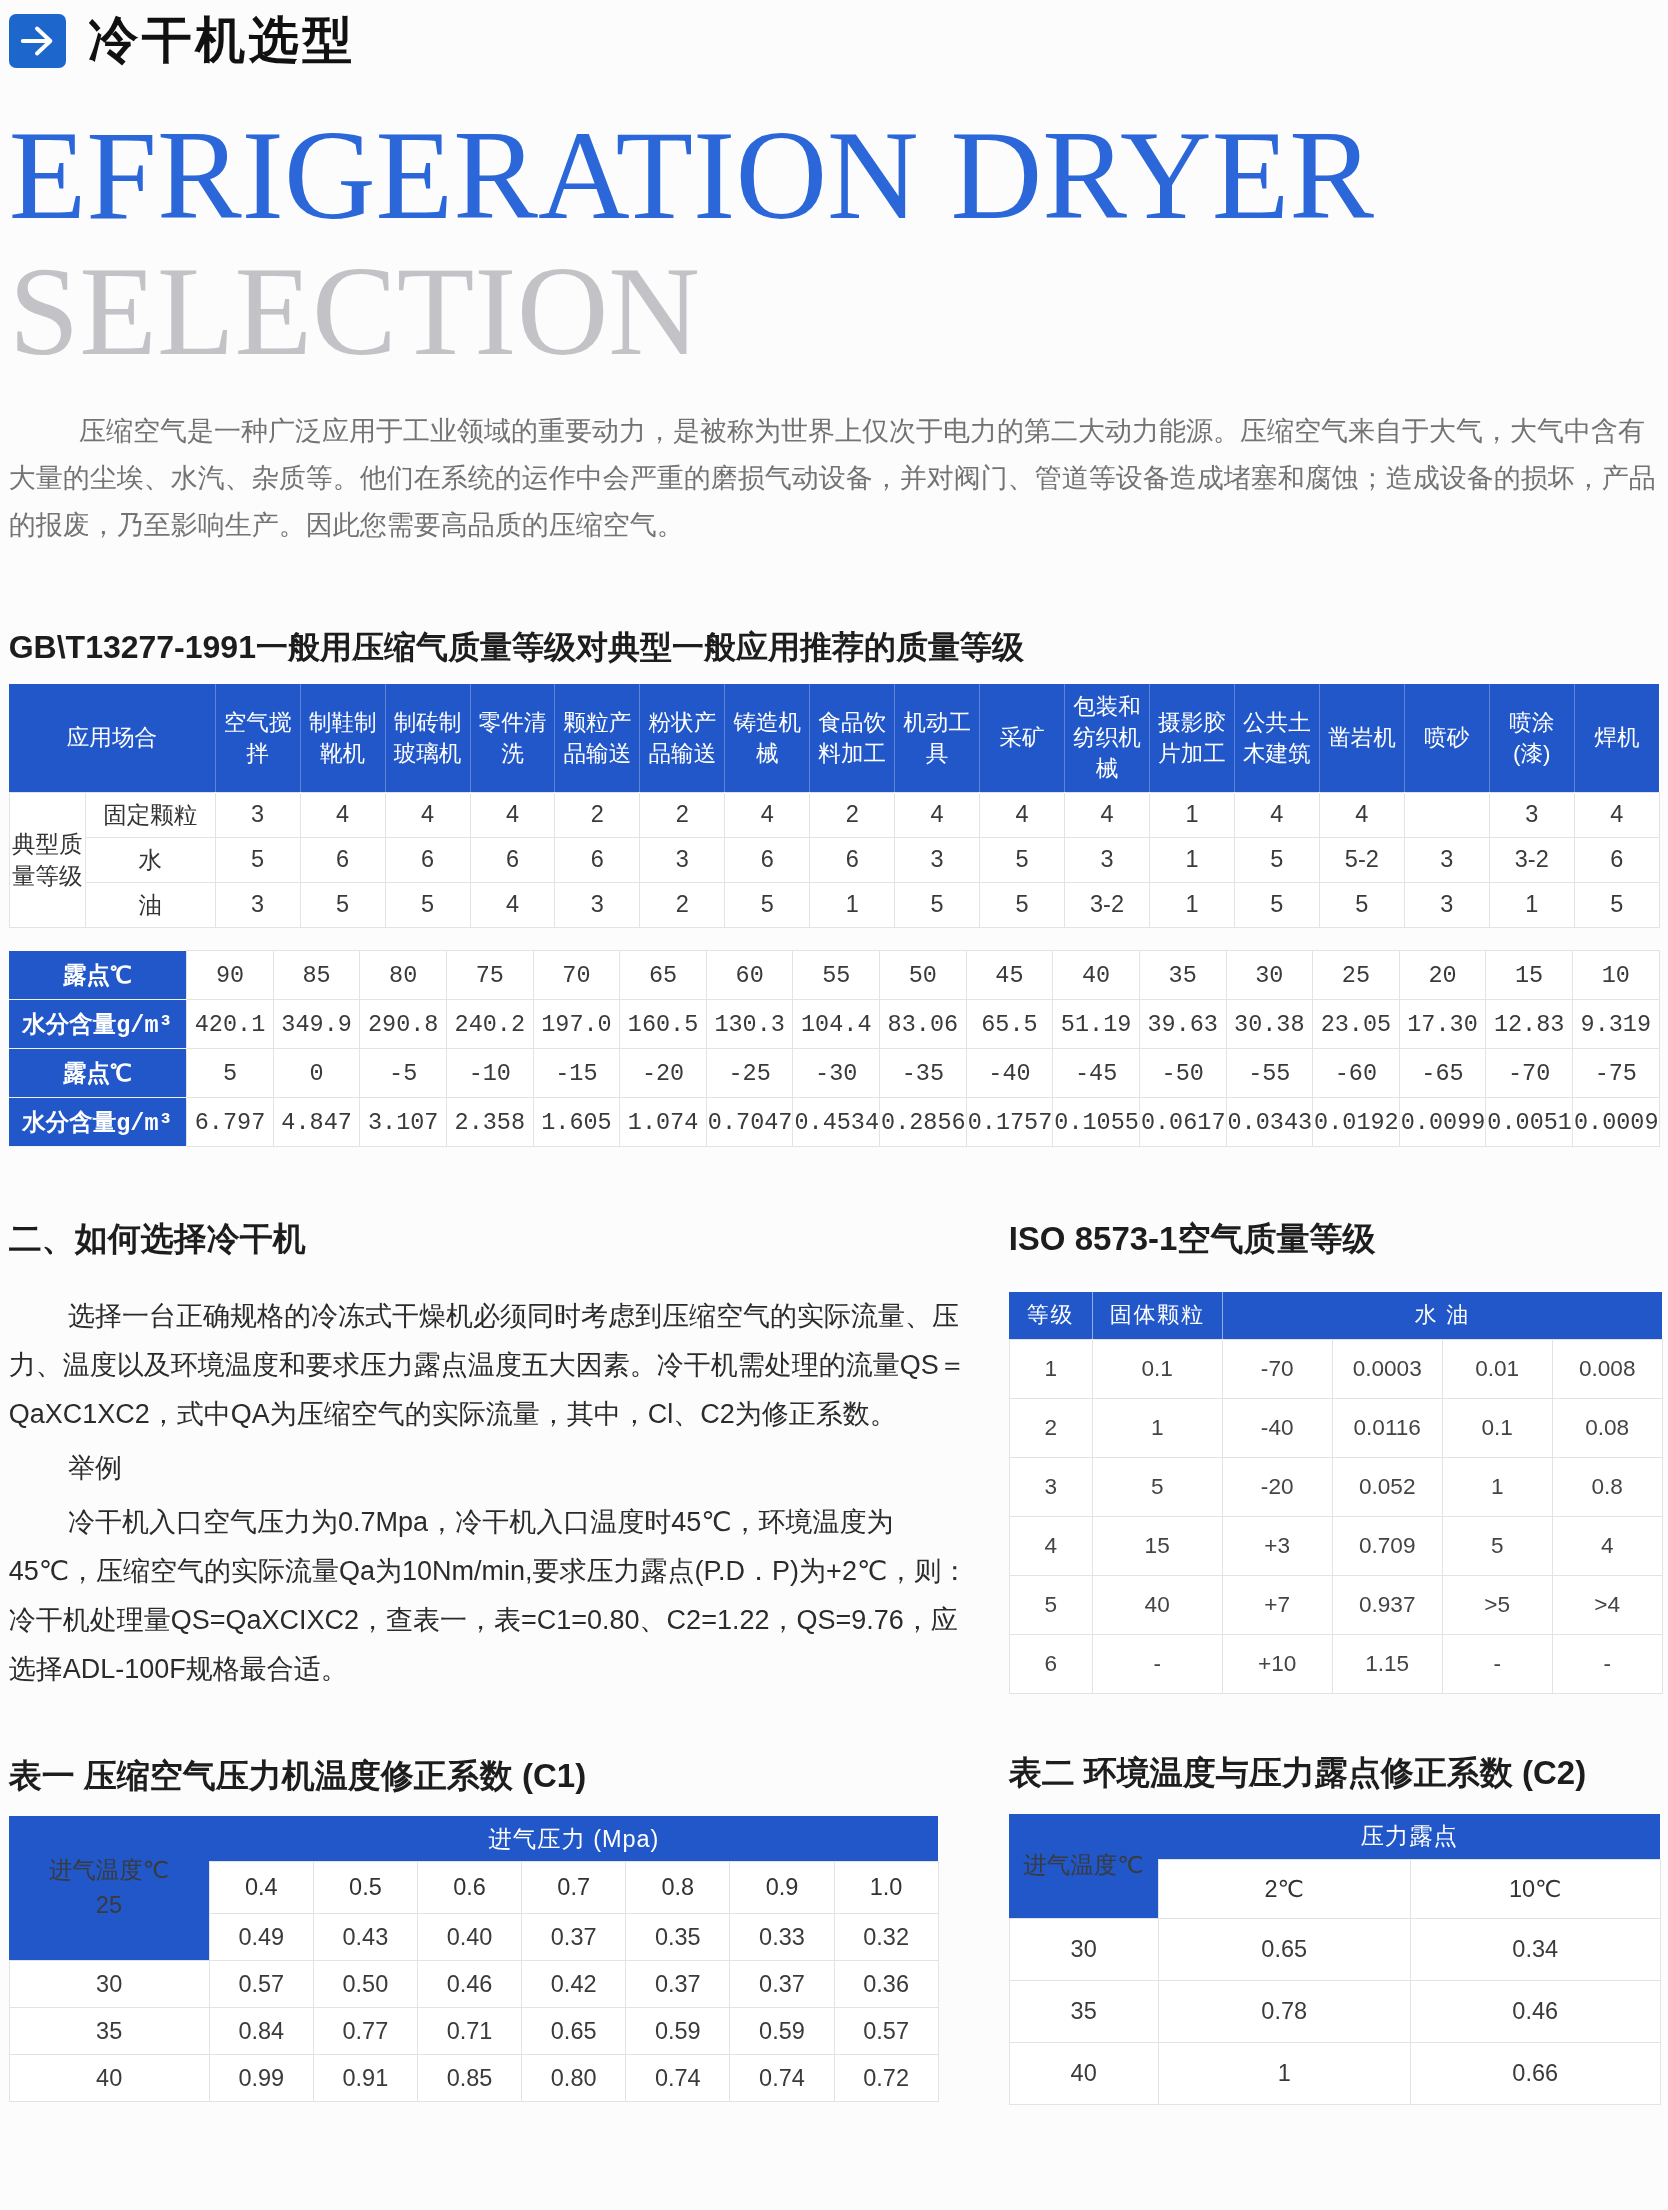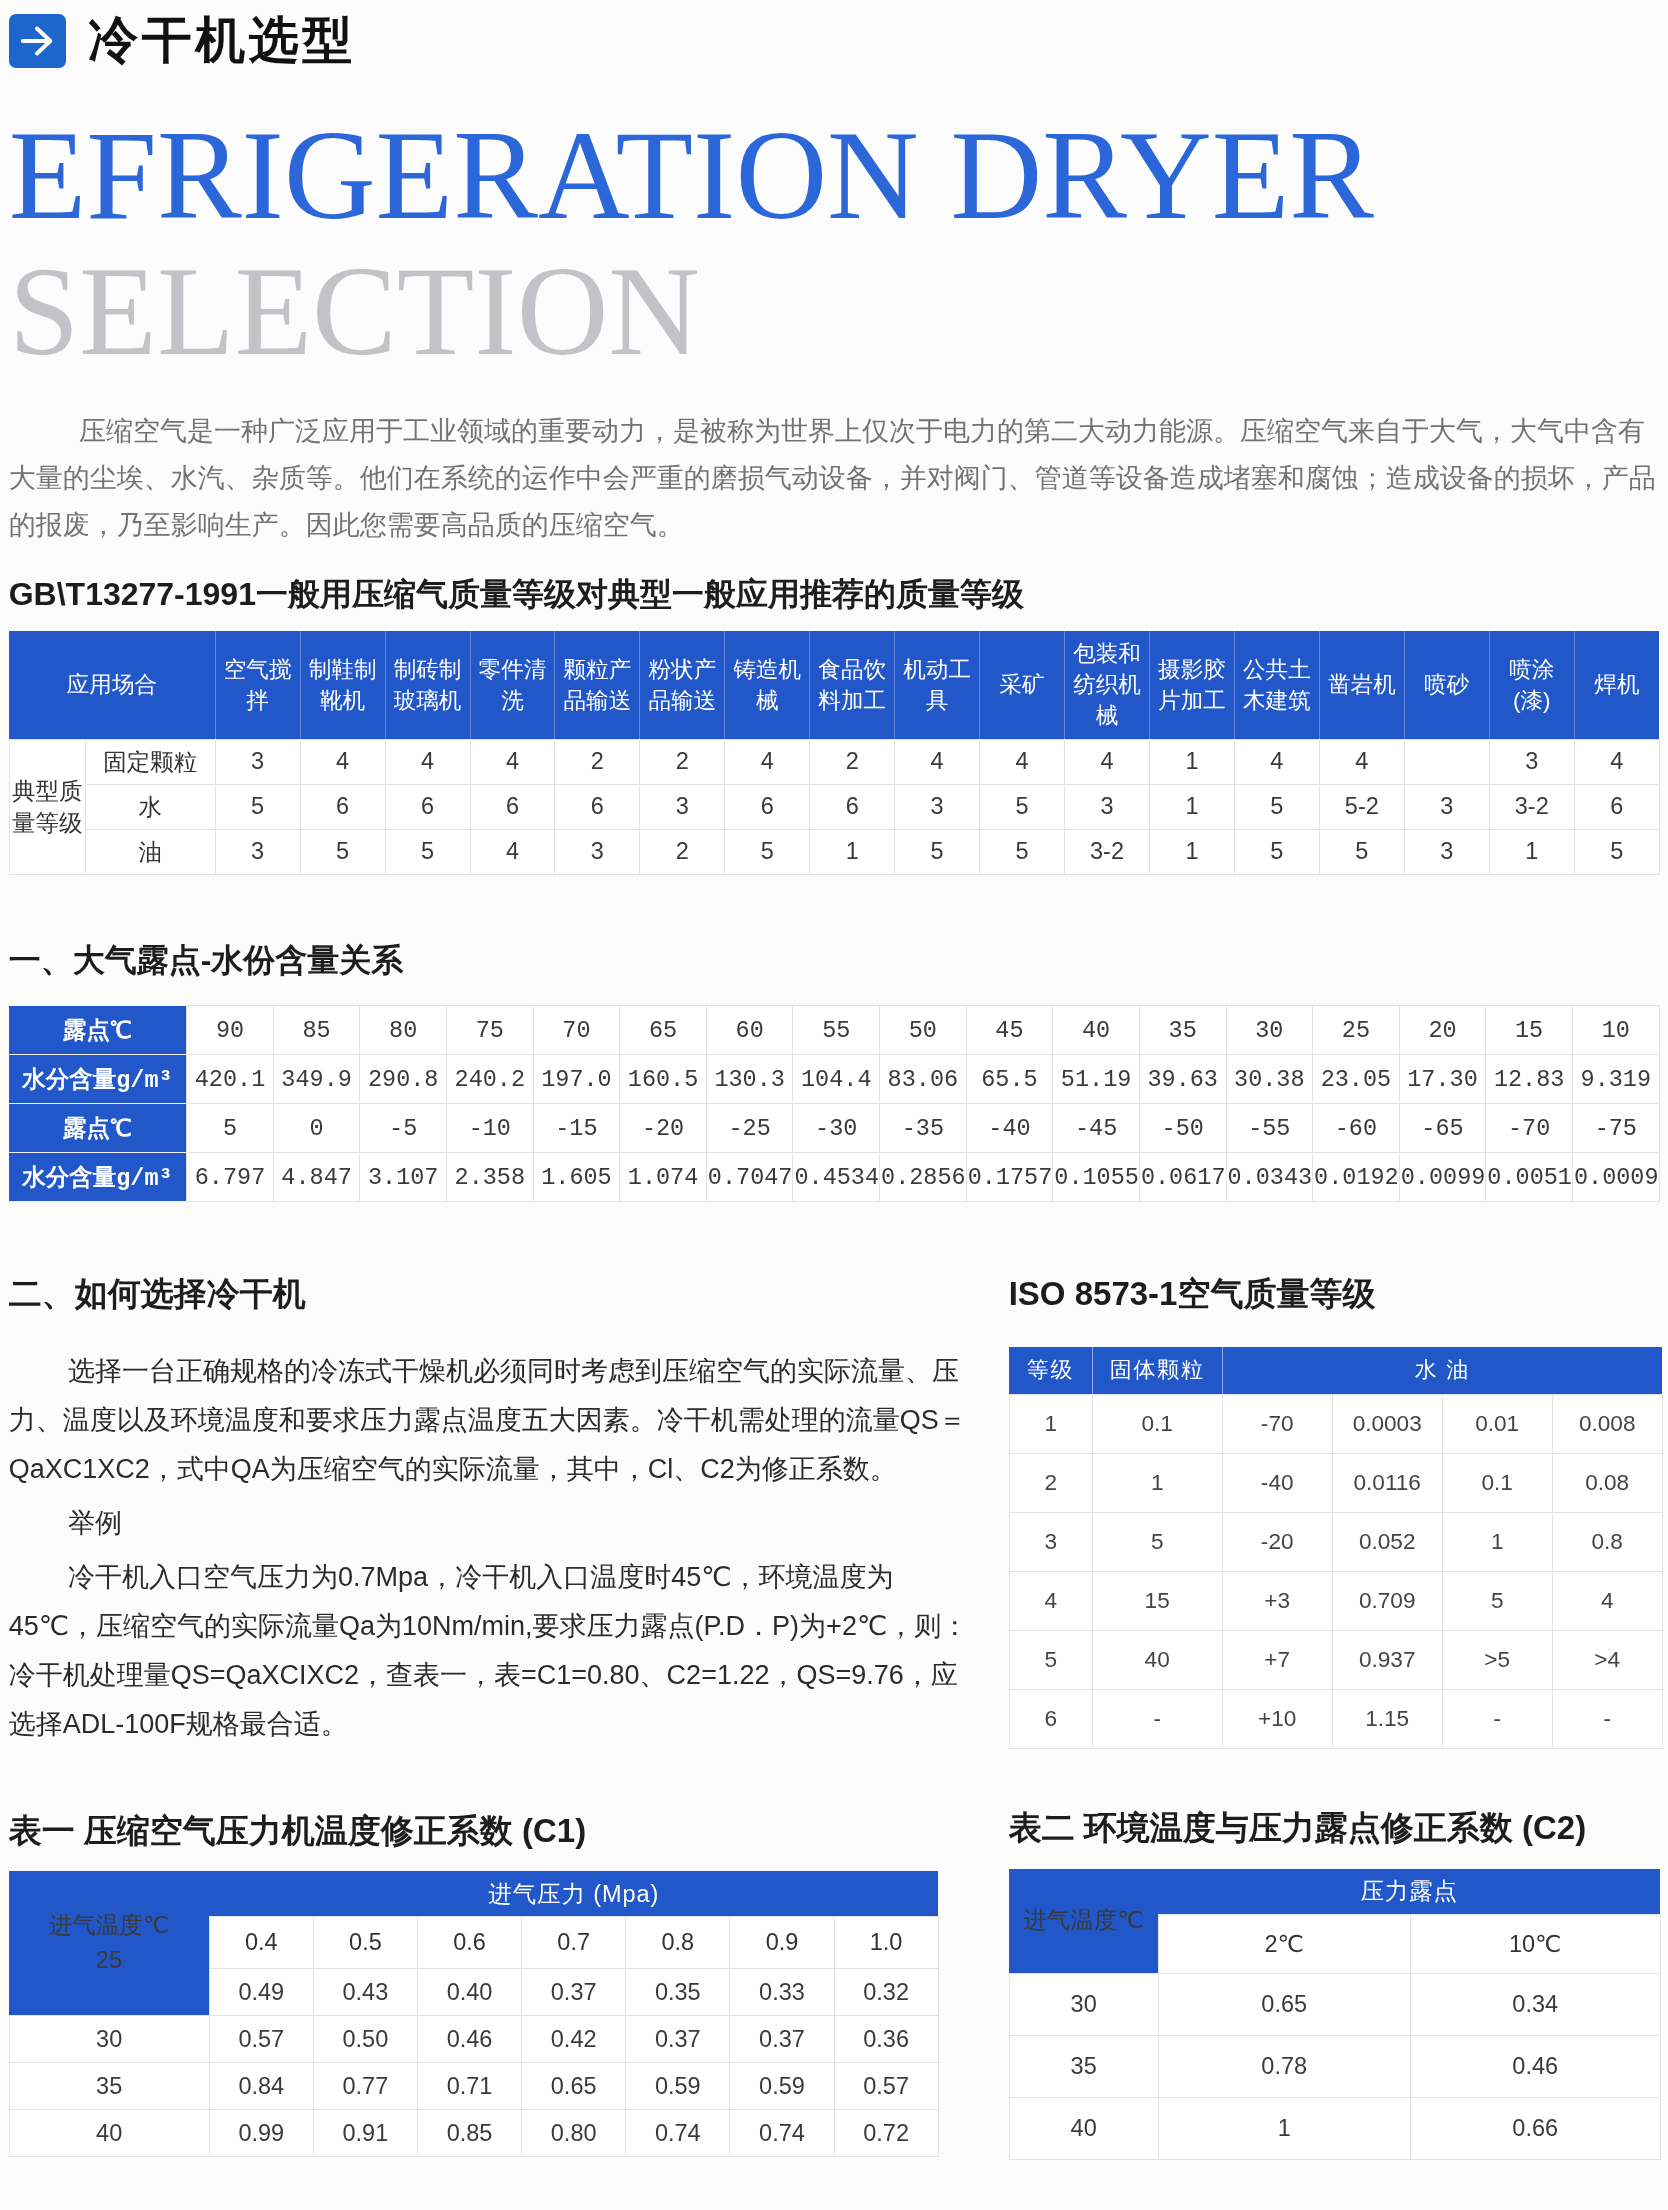--- a/index.html
+++ b/index.html
@@ -10,21 +10,21 @@
   .hdr-icon{width:57px;height:54px;background:#1d66cc;border-radius:7px;flex:none;
             display:flex;align-items:center;justify-content:center;}
   .hdr-icon svg{width:40px;height:40px;}
   .hdr-title{font-size:50px;font-weight:700;letter-spacing:3.5px;color:#111;}
   .title-en{font-family:"Liberation Serif","DejaVu Serif",serif;font-size:127px;line-height:1;white-space:nowrap;font-weight:400;}
   .t1{color:#2c67da;margin-top:38px;}
   .t2{color:#c3c3c7;margin-top:8.7px;}
   
   .intro{margin-top:33px;font-size:27px;line-height:47px;color:#737373;text-indent:2.6em;}
   
-  .big-title{margin-top:24px;font-size:32px;font-weight:700;color:#1d1d1d;}
+  .big-title{margin-top:77px;font-size:32px;font-weight:700;color:#1d1d1d;}
   .sec-title{font-size:33px;font-weight:700;color:#1d1d1d;}
   
   table{border-collapse:collapse;table-layout:fixed;background:#fff;}
   td,th{text-align:center;vertical-align:middle;font-weight:400;}
   .blue{background:#2157c8;color:#fff;}
   .data-table{border-bottom:1.7px solid #9a9a9a;}
   .data-table td{border:0.9px solid #e3e3e3;color:#3a3a3a;}
   
   .gb-table{margin-top:14px;width:1651px;font-size:22.6px;}
   .gb-table thead th{background:#2157c8;color:#fff;padding:7px 2.6px;word-break:break-all;
@@ -169,21 +169,20 @@
           <td>1</td>
           <td>5</td>
           <td>5</td>
           <td>3</td>
           <td>1</td>
           <td>5</td>
         </tr>
       </tbody>
   </table>
 
-  <div class="big-title" style="margin-top:64px;">一、大气露点-水份含量关系</div>
   <table class="dew-table data-table">
     <colgroup>
         <col style="width:178px">
       </colgroup>
     <tbody id="dew-body">
         <tr>
           <th class="dlabel">露点℃</th>
           <td>90</td>
           <td>85</td>
           <td>80</td>

